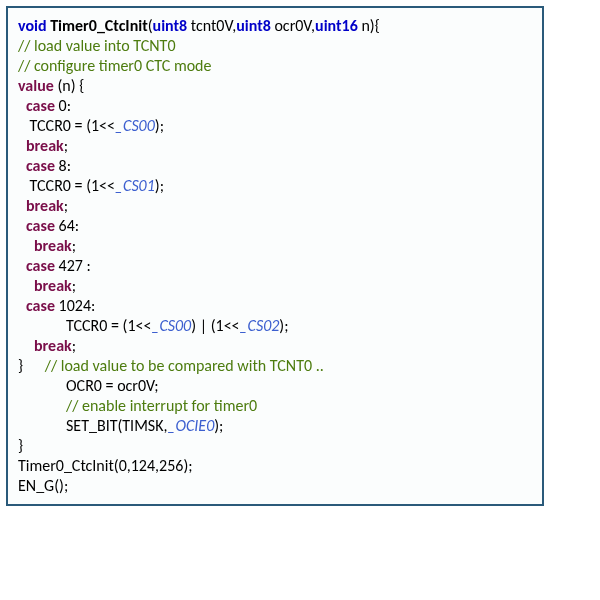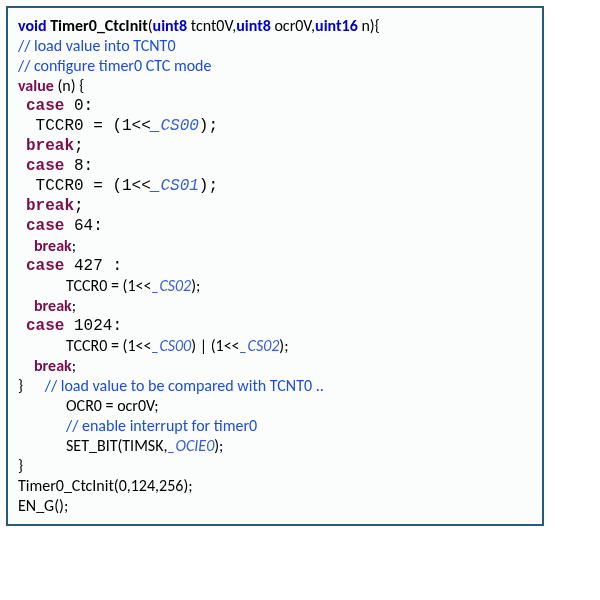--- a/index.html
+++ b/index.html
@@ -16,26 +16,26 @@
     width: 538px;
     box-sizing: border-box;
     background: #fbfdfd;
   }
   .line {
     white-space: pre;
     line-height: 1.25;
   }
   .ty { color: #0000c8; font-weight: bold; }
   .fn { color: #000; font-weight: bold; }
-  .cm { color: #1d4ed8; }
+  .cm { color: #4d7c0f; }
   .cs { color: #3c5fcf; font-style: italic; }
   .pl { color: #000; } 
   .brk { color: #7a0f4a; font-weight: bold; } 
   .i0 { padding-left: 0; }
-  .i1 { padding-left: 8px; font-family: Liberation Mono, monospace; }
+  .i1 { padding-left: 8px; }
   .i2 { padding-left: 16px; }
   .i3 { padding-left: 48px; }
 </style>
 </head>
 <body>
 
 <div class="code-box">
 
 <div class="line i0"><span class="ty">void</span><span class="pl"> </span><span class="fn">Timer0_CtcInit</span><span class="pl">(</span><span class="ty">uint8</span><span class="pl"> tcnt0V,</span><span class="ty">uint8</span><span class="pl"> ocr0V,</span><span class="ty">uint16</span><span class="pl"> n){</span></div>
 
@@ -59,21 +59,20 @@
 
 <div class="line i1"><span class="brk">break</span><span class="pl">;</span></div>
 
 <div class="line i1"><span class="brk">case</span><span class="pl"> 64:</span></div>
 
 
 <div class="line i2"><span class="brk">break</span><span class="pl">;</span></div>
 
 <div class="line i1"><span class="brk">case</span><span class="pl"> 427 :</span></div>
 
-<div class="line i3"><span class="pl">TCCR0 = (1&lt;&lt;</span><span class="cs">_CS02</span><span class="pl">);</span></div>
 
 <div class="line i2"><span class="brk">break</span><span class="pl">;</span></div>
 
 <div class="line i1"><span class="brk">case</span><span class="pl"> 1024:</span></div>
 
 <div class="line i3"><span class="pl">TCCR0 = (1&lt;&lt;</span><span class="cs">_CS00</span><span class="pl">) | (1&lt;&lt;</span><span class="cs">_CS02</span><span class="pl">);</span></div>
 
 <div class="line i2"><span class="brk">break</span><span class="pl">;</span></div>
 
 <div class="line i0"><span class="pl">}</span><span class="pl">      </span><span class="cm">// load value to be compared with TCNT0 ..</span></div>

